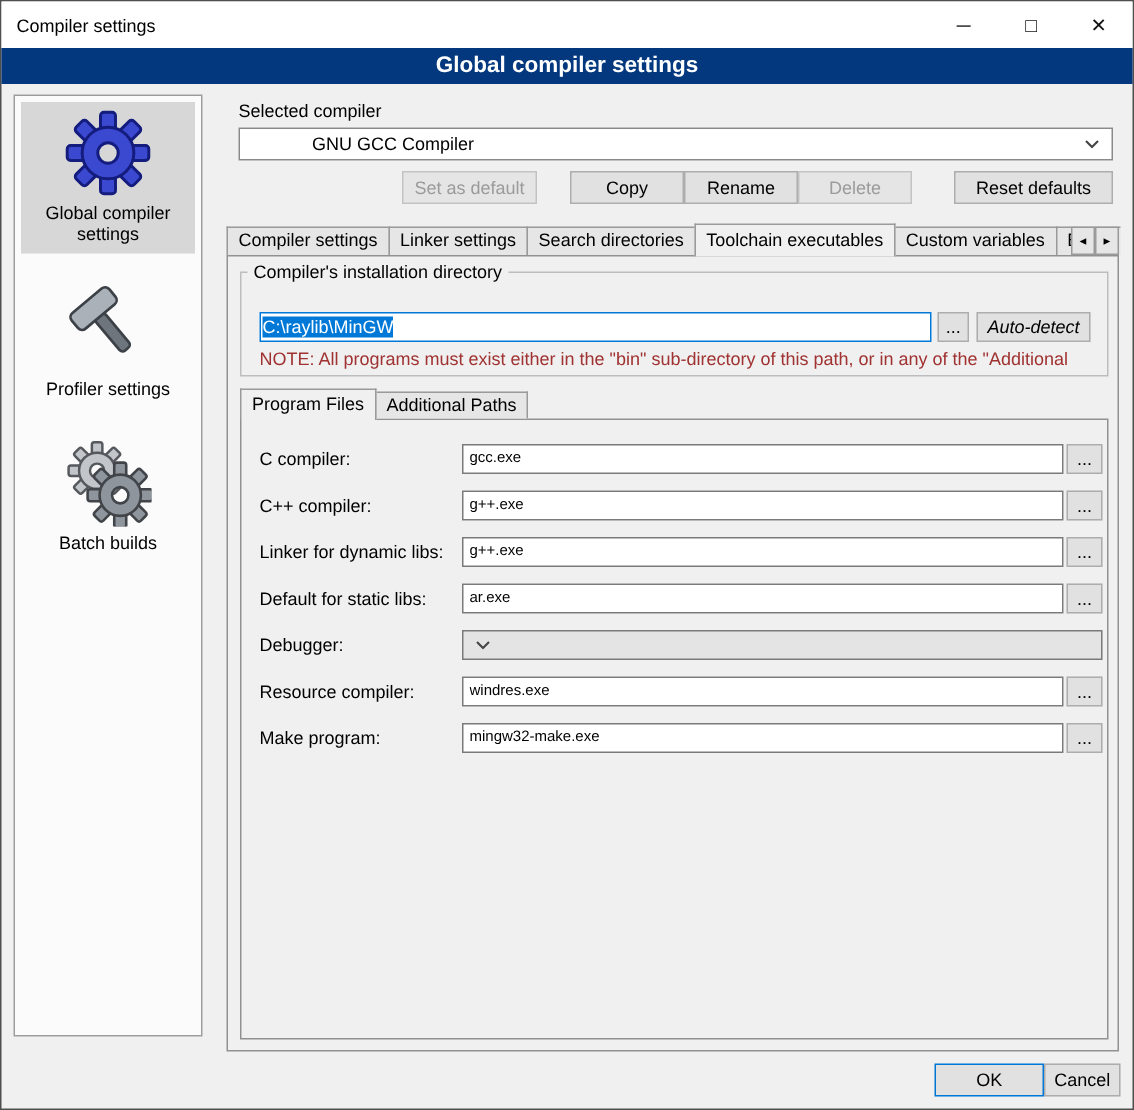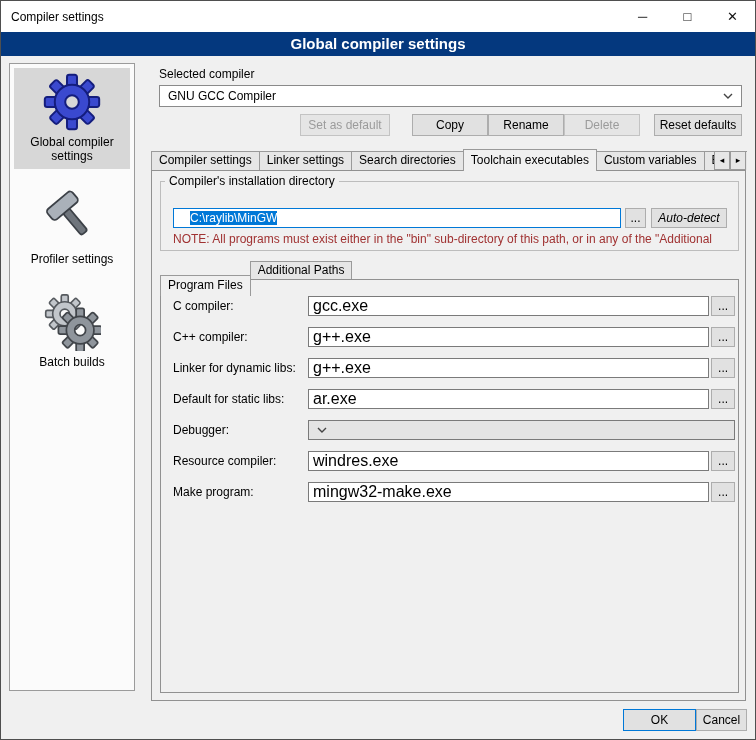--- a/index.html
+++ b/index.html
@@ -20,59 +20,59 @@
   
   .sidebar { position:absolute; left:8px; top:62px; width:126px; height:628px; background:#fbfbfb; border:1px solid #9b9b9b; padding-top:4px; }
   .sb-item { width:116px; margin:0 auto 16px auto; text-align:center; padding:5px 2px 6px 2px; cursor:default; }
   .sb-item.selected { background:#d7d7d7; }
   .sb-item .icon-img { display:block; margin:0 auto 4px auto; }
   .sb-label { display:block; line-height:14px; }
 
   
   .lbl-selcomp { position:absolute; left:158px; top:66px; }
   .combo { display:flex; align-items:center; background:#fff; border:1px solid #8a8a8a; padding:0 8px; height:22px; }
-  .combo .cval { flex:1; white-space:nowrap; overflow:hidden; }
+  .combo .cval { flex:1; white-space:nowrap; overflow:hidden;margin-left:40px; }
   .combo-main { position:absolute; left:158px; top:84px; width:583px; }
   .toolbar { position:absolute; left:158px; top:113px; width:583px; height:22px; display:flex; align-items:center; }
   .btn { height:22px; background:#e1e1e1; border:1px solid #adadad; font-family:"Liberation Sans",sans-serif; font-size:12px; color:#000; cursor:default; }
   .btn.disabled { color:#9b9b9b; background:#e5e5e5; border-color:#c3c3c3; }
   .b-setdef { width:90px; margin-left:auto; }
   .b-copy { width:76px; margin-left:22px; }
   .b-rename { width:76px; }
   .b-delete { width:76px; }
-  .b-reset { width:88px; margin-left:14px; }
+  .b-reset { width:106px; margin-left:28px; }
 
   
   .tabstrip { position:absolute; left:150px; top:148px; width:595px; height:21px; display:flex; z-index:2; }
   .tab { padding:0 7px; line-height:17px; height:19px; margin-top:2px; background:#e6e6e6; border:1px solid #9a9a9a; border-bottom:none; white-space:nowrap; cursor:default; margin-right:-1px; }
   .tab.active { height:22px; margin-top:0; line-height:20px; background:#f0f0f0; position:relative; z-index:3; }
   .tab.clipped { flex:1 1 auto; overflow:hidden; border-right:none; }
   .tab-arrows { position:absolute; right:0; top:2px; display:flex; z-index:4; }
   .tab-arrow { width:16px; height:19px; background:#e6e6e6; border:1px solid #9a9a9a; font-size:9px; line-height:17px; text-align:center; padding:0; cursor:default; }
 
   .panel { position:absolute; left:150px; top:169px; width:595px; height:531px; background:#f0f0f0; border:1px solid #919191; z-index:1; }
 
   
   .groupbox { position:absolute; left:8px; top:10px; width:579px; height:70px; border:1px solid #bdbdbd; }
   .gb-legend { position:absolute; top:-8px; left:4px; background:#f0f0f0; padding:0 4px; }
-  .dir-box { position:absolute; left:12px; top:26px; width:448px; height:20px; background:#fff; border:1px solid #0078d7; display:flex; align-items:center; padding:0 16px; overflow:hidden; cursor:text; }
+  .dir-box { position:absolute; left:12px; top:26px; width:448px; height:20px; background:#fff; border:1px solid #0078d7; display:flex; align-items:center; padding:0 1px; overflow:hidden; cursor:text; }
   .dir-box .sel { background:#0078d7; color:#fff; white-space:nowrap; }
   .b-browse-dir { position:absolute; left:464px; top:26px; width:21px; height:20px; padding:0; }
   .b-autodetect { position:absolute; left:490px; top:26px; width:76px; height:20px; padding:0;font-style:italic; }
   .note { position:absolute; left:12px; top:50px; width:562px; color:#a03232; white-space:nowrap; overflow:hidden; }
 
   
   .tabstrip-inner { position:absolute; left:8px; top:88px; width:579px; height:20px; display:flex; z-index:2; }
   .tabstrip-inner .tab { margin-top:2px; height:18px; line-height:16px; }
-  .tabstrip-inner .tab.active { margin-top:16px; height:21px; line-height:19px; }
+  .tabstrip-inner .tab.active { margin-top:0; height:21px; line-height:19px; }
   .panel-inner { position:absolute; left:8px; top:108px; width:579px; height:414px; background:#f0f0f0; border:1px solid #919191; padding-top:10px; z-index:1; }
 
   .row { display:flex; align-items:center; height:31px; padding:0 3px 0 12px; }
   .flabel { width:135px; flex:0 0 135px; }
-  .tbox { width:403px; height:20px; border:1px solid #7a7a7a; background:#fff; padding:0 4px; font-family:"Liberation Sans",sans-serif; font-size:16px; }
+  .tbox { width:403px; height:20px; border:1px solid #7a7a7a; background:#fff; padding:0 4px; font-family:"Liberation Sans",sans-serif; font-size:10px; }
   .b-browse { width:24px; height:20px; padding:0; margin-left:2px; }
   .combo-field { width:429px; height:20px; background:#e4e4e4; border:1px solid #7a7a7a; }
 
   
   .footer { position:absolute; right:8px; bottom:8px; display:flex; gap:0; }
   .b-ok { width:73px; border-color:#0078d7; }
   .b-cancel { width:51px; }
 
   .chev { flex:0 0 auto; }
 </style>

